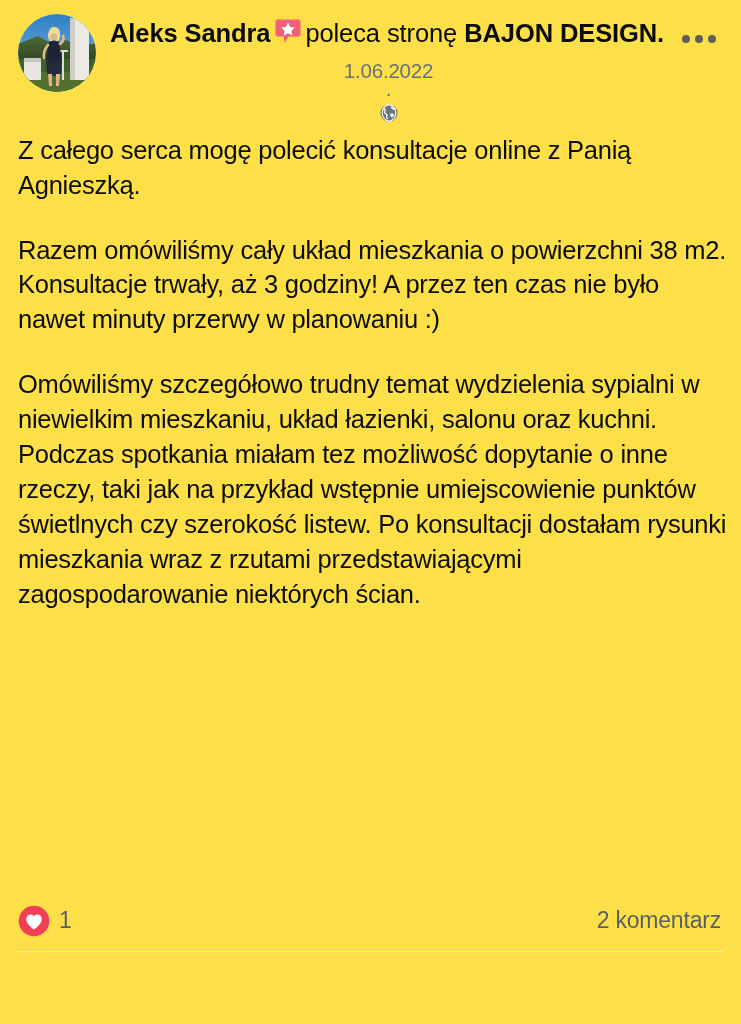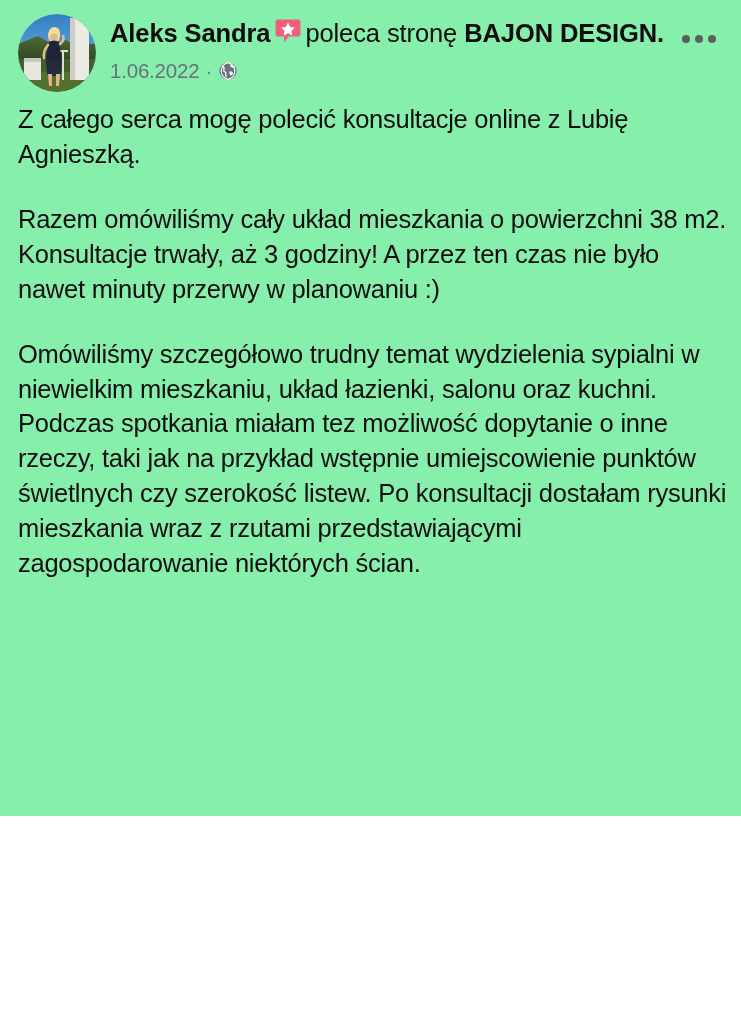--- a/index.html
+++ b/index.html
@@ -8,22 +8,22 @@
     padding: 0;
     background: #ffffff;
   }
   body {
     font-family: "Liberation Sans", sans-serif;
     -webkit-font-smoothing: antialiased;
   }
   #post {
     position: relative;
     width: 741px;
-    height: 816px;
-    background: #86efac;
+    height: 1024px;
+    background: #fde047;
     overflow: hidden;
     box-sizing: border-box;
   }
 
   
   .post-header {
     display: flex;
     align-items: flex-start;
     padding: 14px 18px 0 18px;
     box-sizing: border-box;
@@ -74,20 +74,21 @@
   }
   .rec-badge svg { display:block; width:100%; height:100%; }
 
   .meta-row {
     display: flex;
     align-items: center;
     margin-top: 8px;
     font-size: 20.5px;
     color: #69707c;
     letter-spacing: -0.2px;
+    flex-direction: column;
   }
   .meta-dot {
     margin: 0 6px;
     color: #69707c;
     font-size: 20px;
     line-height: 1;
   }
   .globe-icon {
     display: inline-flex;
     width: 20px;
@@ -291,21 +292,21 @@
     </div>
 
     <div class="more-btn">
       <span></span>
       <span></span>
       <span></span>
     </div>
   </div>
 
   <div class="post-body">
-    <p class="post-paragraph">Z całego serca mogę polecić konsultacje online z Lubię Agnieszką.</p>
+    <p class="post-paragraph">Z całego serca mogę polecić konsultacje online z Panią Agnieszką.</p>
     <p class="post-paragraph">Razem omówiliśmy cały układ mieszkania o powierzchni 38 m2. Konsultacje trwały, aż 3 godziny! A przez ten czas nie było nawet minuty przerwy w planowaniu :)</p>
     <p class="post-paragraph">Omówiliśmy szczegółowo trudny temat wydzielenia sypialni w niewielkim mieszkaniu, układ łazienki, salonu oraz kuchni. Podczas spotkania miałam tez możliwość dopytanie o inne rzeczy, taki jak na przykład wstępnie umiejscowienie punktów świetlnych czy szerokość listew. Po konsultacji dostałam rysunki mieszkania wraz z rzutami przedstawiającymi zagospodarowanie niektórych ścian.</p>
   </div>
 
   <div class="engagement-row">
     <div class="reactions">
       <span class="reaction-love">
         <svg viewBox="0 0 32 32" xmlns="http://www.w3.org/2000/svg" aria-hidden="true">
           <circle cx="16" cy="16" r="15.3" fill="#f33e58"></circle>
           <path d="M16 24.4 C16 24.4 8.2 19.6 8.2 14.2 C8.2 11.4 10.3 9.4 12.8 9.4 C14.4 9.4 15.5 10.3 16 11.2 C16.5 10.3 17.6 9.4 19.2 9.4 C21.7 9.4 23.8 11.4 23.8 14.2 C23.8 19.6 16 24.4 16 24.4 Z" fill="#ffffff"></path>

